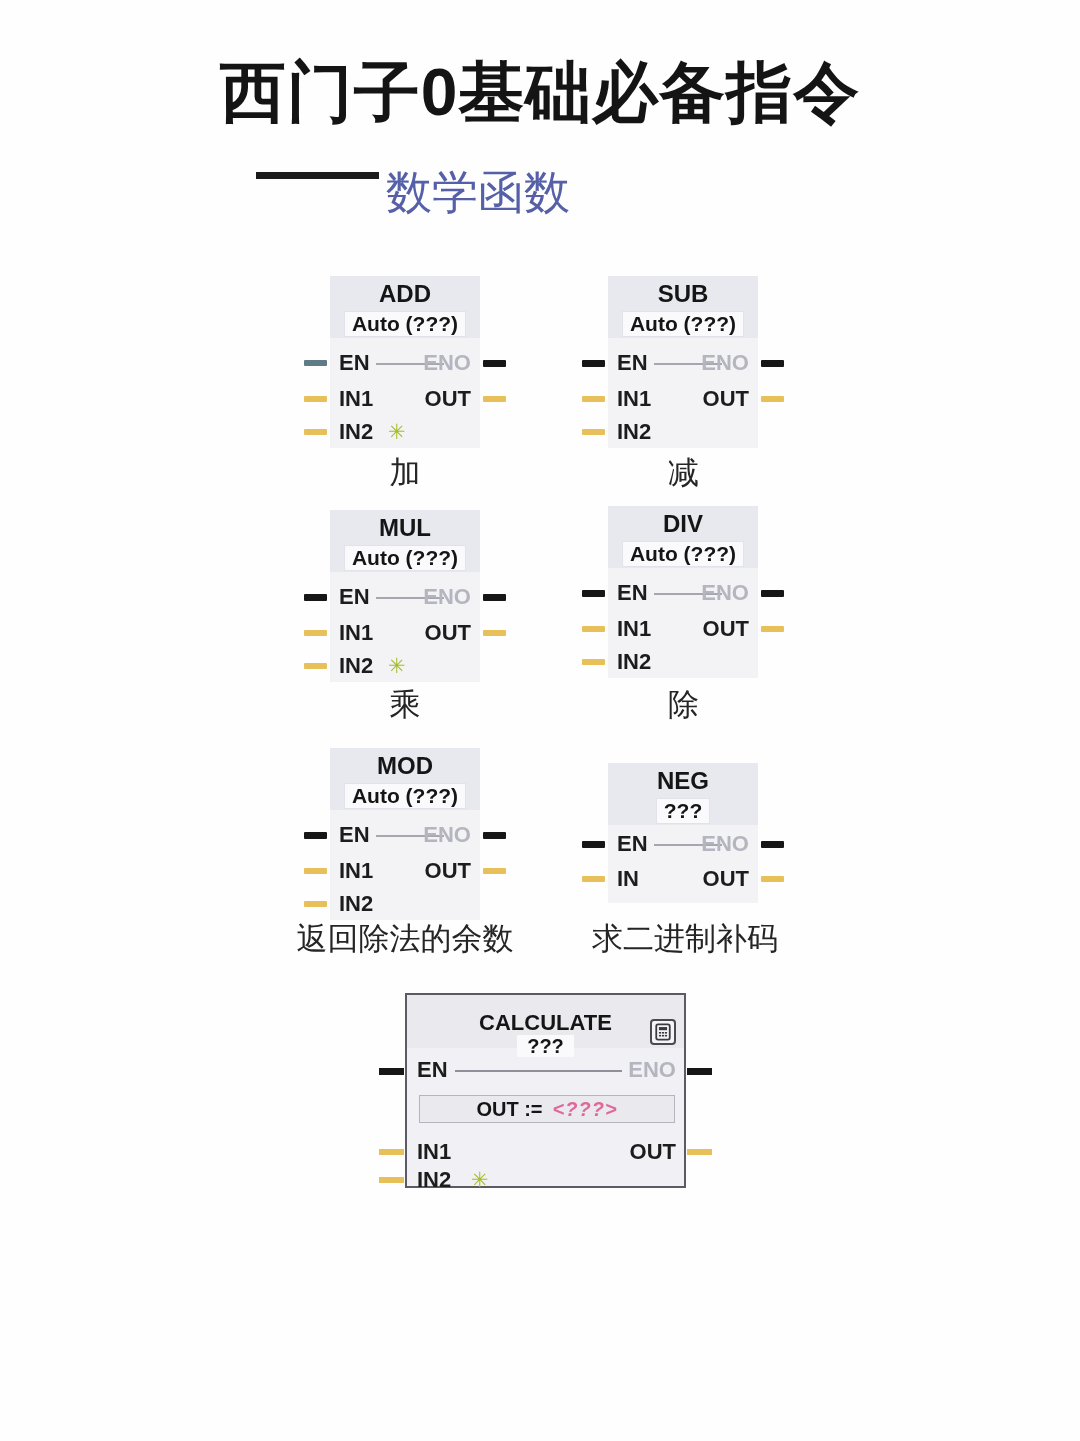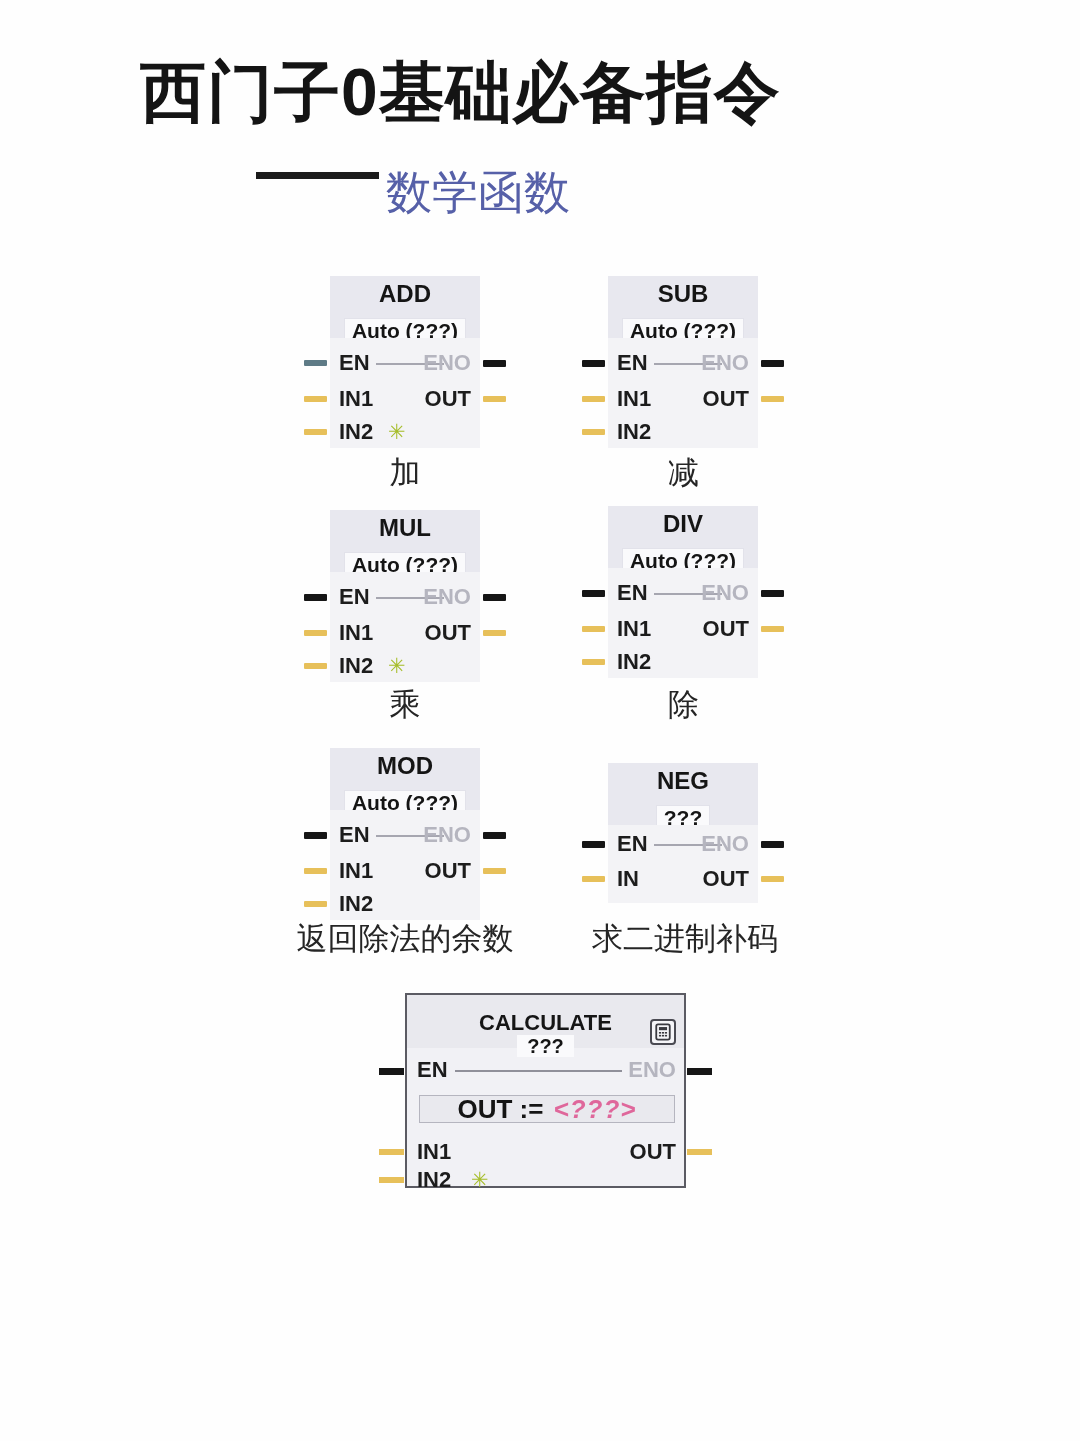--- a/index.html
+++ b/index.html
@@ -1,30 +1,30 @@
 <!DOCTYPE html>
 <html><head>
 <meta charset="utf-8">
 <style>
   html,body{margin:0;padding:0;background:#ffffff;}
   #canvas{position:relative;width:1080px;height:1441px;background:#fefefe;overflow:hidden;
           font-family:"Liberation Sans","DejaVu Sans",sans-serif;}
 
   
-  .page-title{position:absolute;left:140px;top:48px;width:800px;
+  .page-title{position:absolute;left:140px;top:48px;width:800px;text-align:center;
               font-size:66px;font-weight:900;color:#141414;letter-spacing:1px;white-space:nowrap;}
   .sub-dash{position:absolute;left:256px;top:172px;width:123px;height:7px;background:#1b1b1b;}
   .sub-text{position:absolute;left:386px;top:162px;font-size:46px;font-weight:400;color:#5660a8;white-space:nowrap;}
 
   
   .fblock{position:absolute;width:150px;height:172px;}
   .fblock.short{height:140px;}
   .fb-head{position:absolute;left:0;right:0;top:0;height:62px;background:#e8e8ef;text-align:center;}
   .fb-title{padding-top:5px;font-size:24px;font-weight:700;color:#151515;line-height:26px;}
-  .fb-type{display:inline-block;margin-top:11px;padding:0 7px;background:#fafafc;
+  .fb-type{display:inline-block;margin-top:4px;padding:0 7px;background:#fafafc;
            border:1px solid #e2e2ea;font-size:21px;font-weight:700;color:#151515;line-height:24px;}
   .fb-body{position:absolute;left:0;right:0;top:62px;bottom:0;background:#f3f3f6;}
 
   .pin{position:absolute;font-size:22px;font-weight:700;color:#1c1c1c;line-height:26px;white-space:nowrap;}
   .pl{left:9px;} .pr{right:9px;}
   .eno{color:#b5b5bf;}
   .r1{top:74px;} .r2{top:110px;} .r3{top:143px;}
   .rn1{top:68px;} .rn2{top:103px;}
   .conn{position:absolute;left:46px;width:68px;top:87px;height:2px;background:#a6a6b0;}
   .conn.n{top:81px;}
@@ -46,21 +46,21 @@
   .calc-type{display:inline-block;margin-top:0;padding:0 10px;background:#fafafc;
              font-size:20px;font-weight:700;color:#151515;line-height:22px;}
   .calc-iconbtn{position:absolute;right:8px;top:24px;width:26px;height:26px;box-sizing:border-box;
                 border:2px solid #4a4a52;border-radius:4px;background:#f5f5f8;
                 display:flex;align-items:center;justify-content:center;}
   .calc-pin{position:absolute;font-size:22px;font-weight:700;color:#1c1c1c;line-height:26px;white-space:nowrap;}
   .calc-en{left:10px;top:62px;}
   .calc-eno{right:8px;top:62px;color:#b5b5bf;}
   .calc-line{position:absolute;top:75px;left:48px;right:62px;height:2px;background:#90909a;}
   .calc-expr{position:absolute;left:12px;right:9px;top:100px;height:26px;background:#e9e9ee;
-             border:1px solid #b5b5bf;text-align:center;line-height:26px;font-size:26px;font-weight:700;color:#141414;}
+             border:1px solid #b5b5bf;text-align:center;line-height:26px;font-size:20px;font-weight:700;color:#141414;}
   .calc-expr .val{color:#df679b;font-style:italic;margin-left:10px;letter-spacing:1px;}
   .calc-in1{left:10px;top:144px;}
   .calc-in2{left:10px;top:172px;}
   .calc-out{right:8px;top:144px;}
   .calc-star{position:absolute;left:64px;top:173px;font-size:21px;color:#a6bd2a;font-weight:700;}
   .cstub{position:absolute;height:6px;}
   .cstub.k{height:7px;}
   .cs-en{left:-28px;width:25px;top:73px;}
   .cs-eno{right:-28px;width:25px;top:73px;}
   .cs-in1{left:-28px;width:25px;top:154px;}

